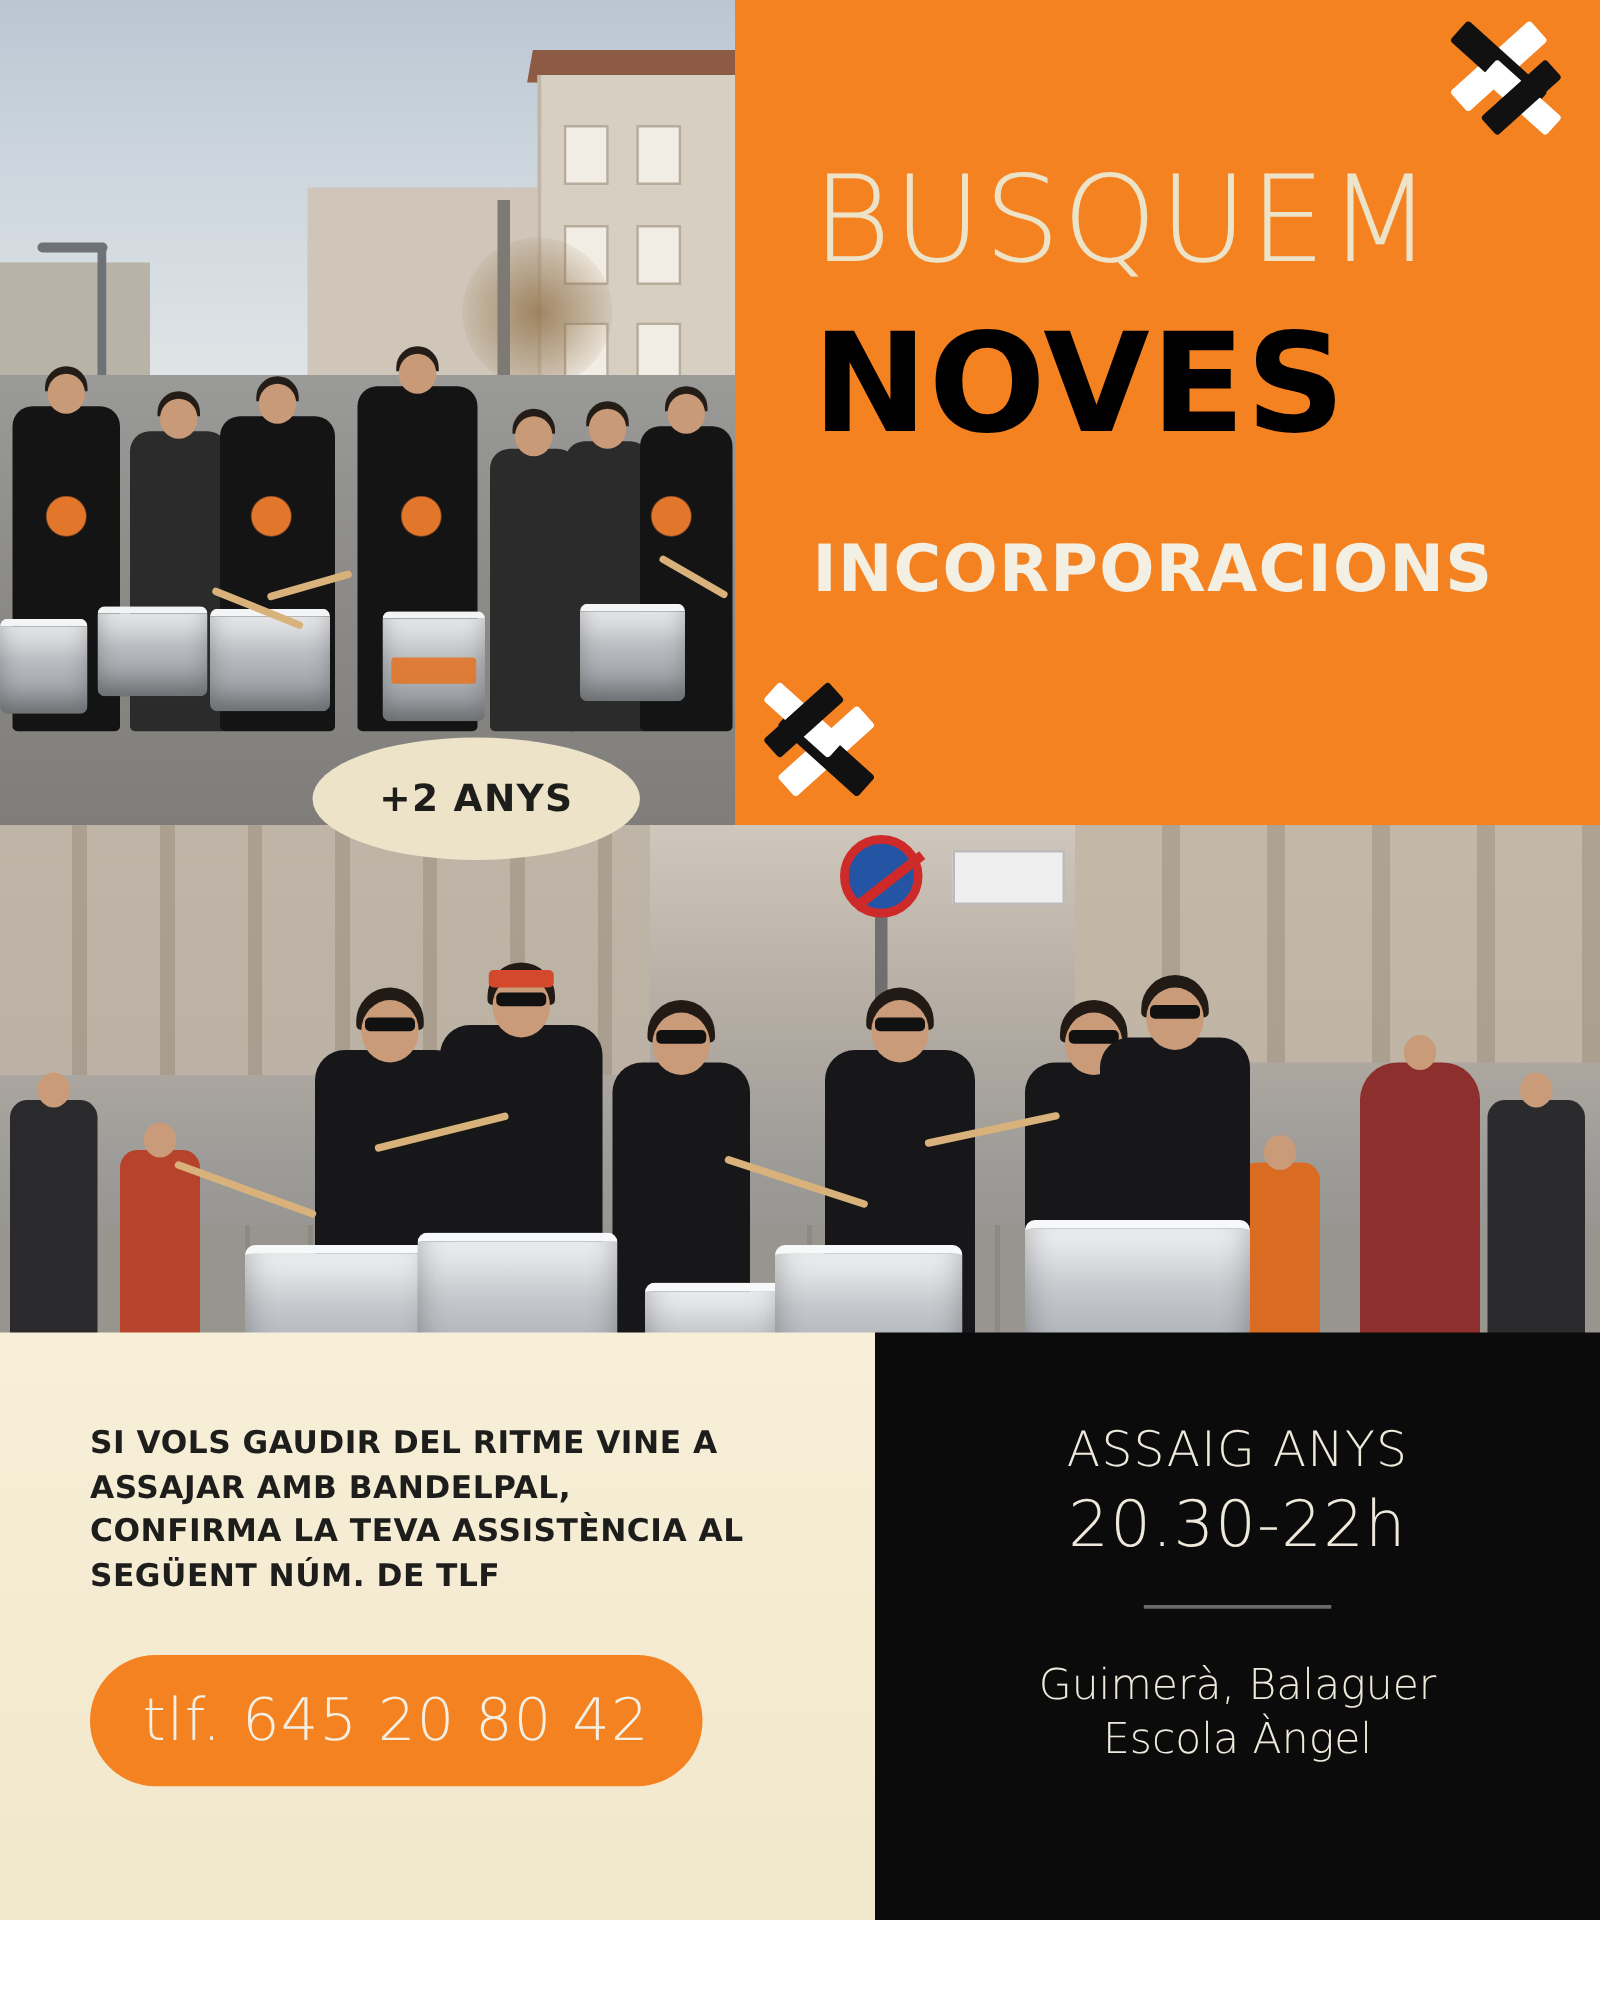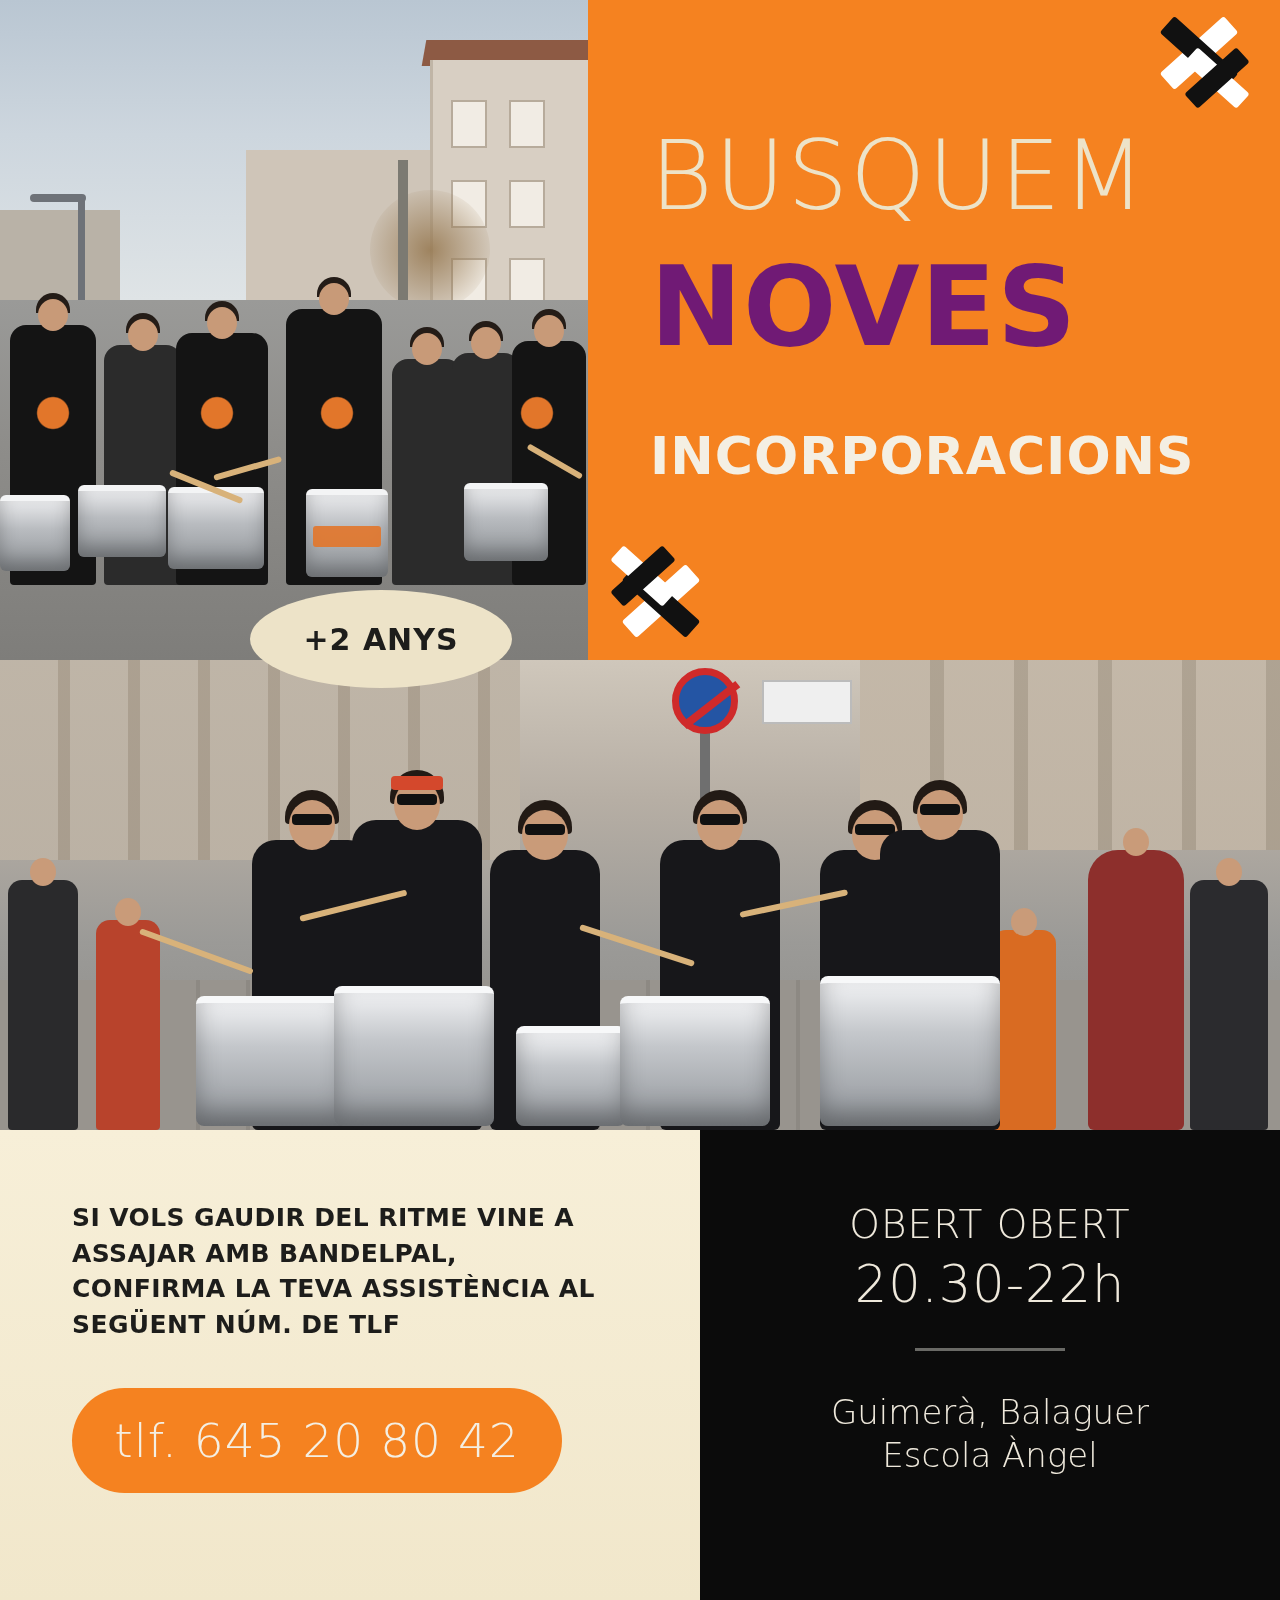--- a/index.html
+++ b/index.html
@@ -115,21 +115,21 @@
   }
   .h-busquem{
     position:absolute; left:62px; top:128px; width:100%;
     font-size:96px; line-height:1; letter-spacing:2px;
     color:#EDE3C8; font-weight:300;
     font-family:"DejaVu Sans", sans-serif;
   }
   .h-noves{
     position:absolute; left:62px; top:252px;
     font-size:110px; line-height:1; letter-spacing:1px;
-    color:#701a75; font-weight:bold;
+    color:#000000; font-weight:bold;
     font-family:"DejaVu Sans", sans-serif;
   }
   .h-incorp{
     position:absolute; left:62px; top:430px;
     font-size:52px; line-height:1; letter-spacing:1px;
     color:#F4EFE3; font-weight:bold;
     font-family:"DejaVu Sans", sans-serif;
   }
   
   .wing {
@@ -224,21 +224,21 @@
   .bystander{
     position:absolute; bottom:0; border-radius:14px 14px 4px 4px;
   }
   .bystander .head{
     position:absolute; top:-22px; left:50%; transform:translateX(-50%);
     width:26px; height:28px; border-radius:50%; background:#c99b79;
   }
 
   
   .bottom-row{
-    position:absolute; top:1130px; left:0; width:1280px; height:470px;
+    position:absolute; top:1066px; left:0; width:1280px; height:470px;
     display:flex;
     justify-content:flex-end;
   }
   .bl{
     width:700px; height:470px;
     background:linear-gradient(180deg,#F7EFD8 0%, #F1E7CB 100%);
     padding:70px 60px 0 72px;
   }
   .bl p{
     font-size:25px; line-height:1.42; font-weight:bold;
@@ -433,21 +433,21 @@
     <div class="stick" style="left:580px;bottom:200px;width:120px;transform:rotate(18deg);"></div>
     <div class="stick" style="left:740px;bottom:212px;width:110px;transform:rotate(-12deg);"></div>
   </div>
 
   <div class="bottom-row">
     <div class="bl">
       <p>SI VOLS GAUDIR DEL RITME VINE A ASSAJAR AMB BANDELPAL, CONFIRMA LA TEVA ASSISTÈNCIA AL SEGÜENT NÚM. DE TLF</p>
       <div class="phone-pill">tlf. 645 20 80 42</div>
     </div>
     <div class="br">
-      <div class="l1">OBERT OBERT</div>
+      <div class="l1">ASSAIG ANYS</div>
       <div class="l3">20.30-22h</div>
       <div class="rule"></div>
       <div class="loc">
         <div>Guimerà, Balaguer</div>
         <div>Escola Àngel</div>
       </div>
     </div>
   </div>
 
 </div>

